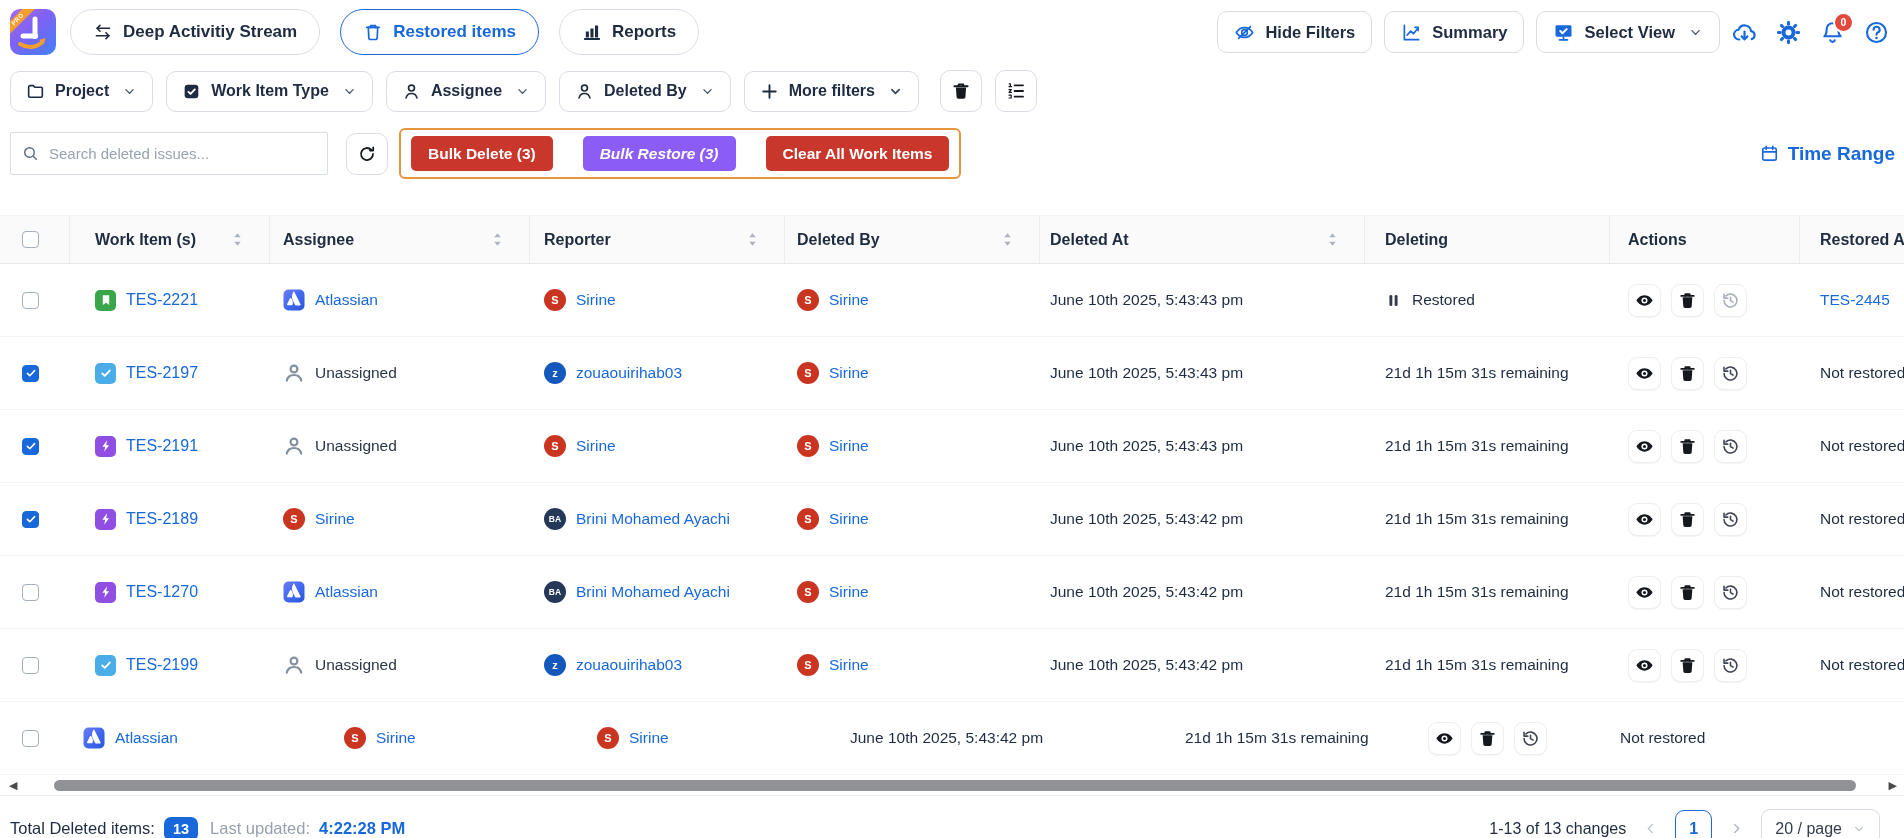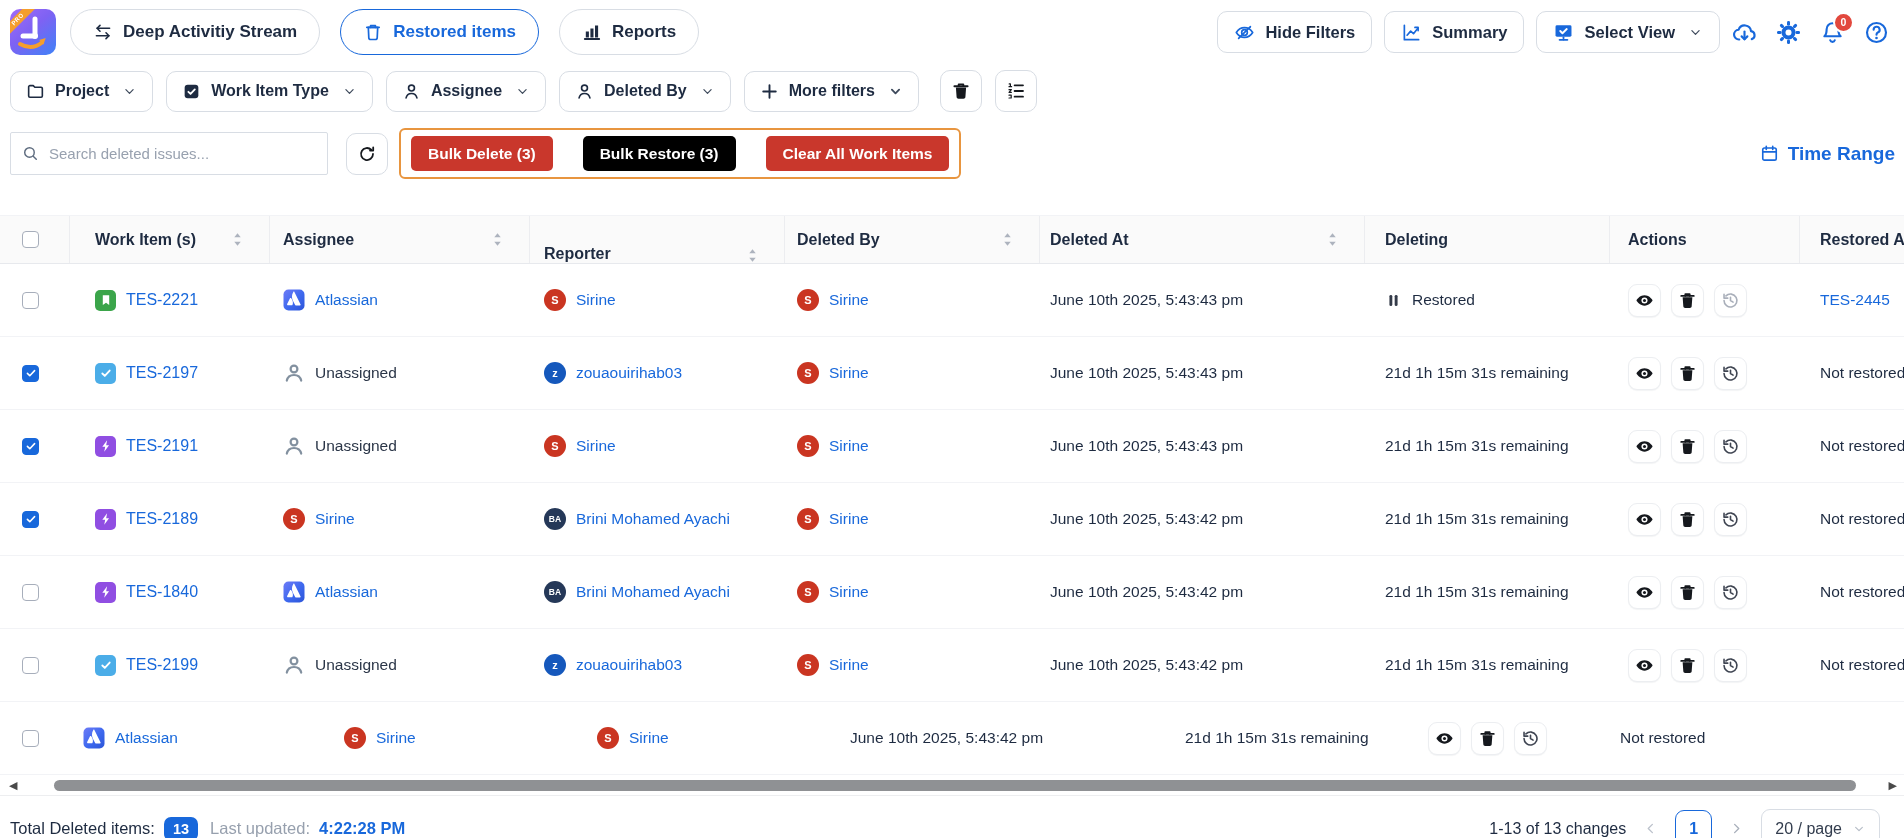--- a/index.html
+++ b/index.html
@@ -47,35 +47,35 @@
   .searchbox input{width:100%;height:43px;border:1px solid #D8DDE4;border-radius:2px;
         padding:0 12px 0 38px;font-size:15px;color:#1E2B41;outline:none;box-sizing:border-box;font-family:inherit;}
   .searchbox input::placeholder{color:#98A1AF;}
   .searchbox svg{position:absolute;left:12px;top:13px;width:17px;height:17px;color:#5E6C7F;}
   .refresh{margin-left:18px;}
   .bulk{margin-left:11px;display:flex;align-items:center;gap:30px;padding:6px 10px;
         border:2px solid #E8953F;border-radius:6px;background:#fff;}
   .bbtn{height:35px;padding:0 17px;border:none;border-radius:5px;color:#fff;font-size:15.5px;
         font-weight:700;cursor:pointer;}
   .b-red{background:#C9372C;}
-  .b-blue{background:#000000;}
+  .b-blue{background:#8b5cf6;font-style:italic;}
   .time-range{margin-left:auto;display:flex;align-items:center;gap:9px;color:#1868DB;
         font-size:19px;font-weight:600;cursor:pointer;background:none;border:none;padding:0;}
   .time-range svg{width:19px;height:19px;}
 
   
   .thead{margin-top:36px;display:flex;align-items:stretch;height:47px;background:#FAFAFA;
          border-top:1px solid #F2F3F6;border-bottom:1px solid #E7E9ED;width:2010px;}
   .hcell{display:flex;align-items:center;box-sizing:border-box;border-right:1px solid #ECEDF0;
          font-size:16px;font-weight:700;color:#1E2B41;}
   .hcell .sort{margin-left:auto;margin-right:26px;width:11px;height:15px;color:#ADB3BE;flex:0 0 auto;}
   .c-check{flex:0 0 70px;padding-left:22px;}
   .c-item{flex:0 0 200px;padding-left:25px;}
   .c-assignee{flex:0 0 260px;padding-left:13px;}
-  .c-reporter{flex:0 0 255px;padding-left:14px;align-items:flex-end;}
+  .c-reporter{flex:0 0 255px;padding-left:14px;}
   .c-deletedby{flex:0 0 255px;padding-left:12px;}
   .c-deletedat{flex:0 0 325px;padding-left:10px;}
   .c-deleting{flex:0 0 245px;padding-left:20px;}
   .c-actions{flex:0 0 190px;padding-left:18px;gap:8px;}
   .c-restored{flex:0 0 210px;padding-left:20px;}
   .trow{display:flex;align-items:center;height:72px;border-bottom:1px solid #F2F3F6;width:2010px;}
   .cell{display:flex;align-items:center;gap:10px;box-sizing:border-box;height:100%;}
   .cb{width:17px;height:17px;border:1.6px solid #A7AEBB;border-radius:4px;box-sizing:border-box;
       background:#fff;display:inline-flex;align-items:center;justify-content:center;cursor:pointer;flex:0 0 auto;}
   .cb.on{background:#1868DB;border-color:#1868DB;}
@@ -691,21 +691,21 @@
       <div class="trow">
       <div class="cell c-check">
         <span class="cb"></span>
       </div>
       <div class="cell c-item">
         <span class="type t-epic">
             <svg class="" viewBox="0 0 20 20" fill="none" stroke="currentColor" stroke-width="1.6" stroke-linecap="round" stroke-linejoin="round">
               <path d="M11.4 2.8 5.4 11h3.6l-1.2 6.2 6-8.2h-3.6z" fill="#fff" stroke="none"></path>
             </svg>
           </span>
-        <a class="link key">TES-1840</a>
+        <a class="link key">TES-1270</a>
       </div>
       <div class="cell c-assignee">
           <span class="av av-atl">
             <svg class="" viewBox="0 0 22 22" fill="none" stroke="currentColor" stroke-width="1.6" stroke-linecap="round" stroke-linejoin="round">
               <defs>
                 <linearGradient id="atlg" x1="0" y1="0" x2="1" y2="1">
                   <stop offset="0" stop-color="#6D7BF7"></stop>
                   <stop offset="0.55" stop-color="#3D68EE"></stop>
                   <stop offset="1" stop-color="#2C55D8"></stop>
                 </linearGradient>

